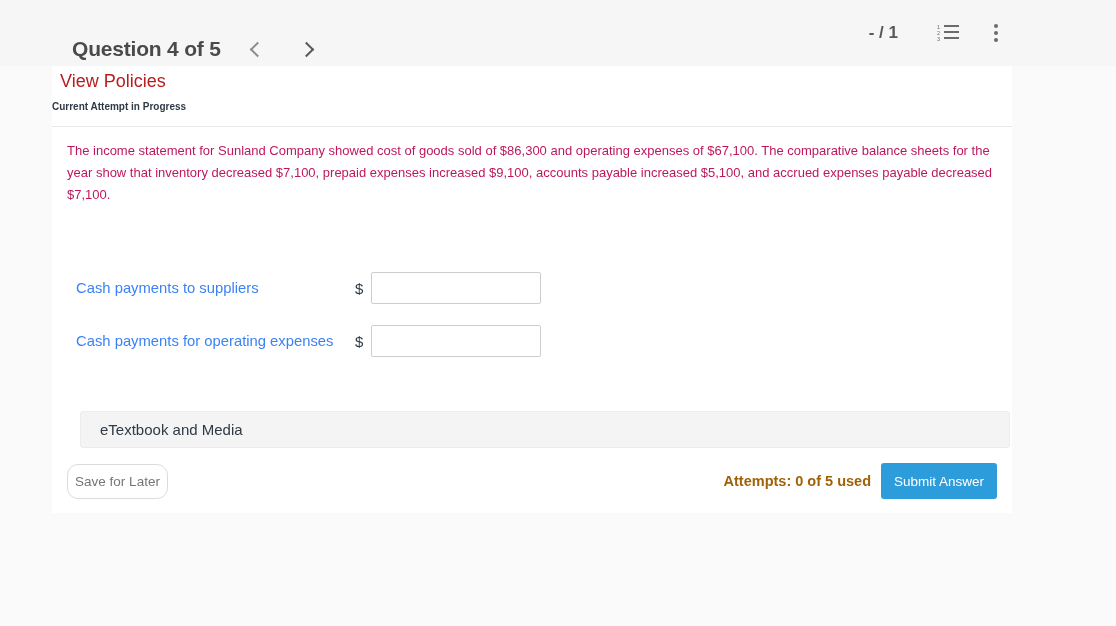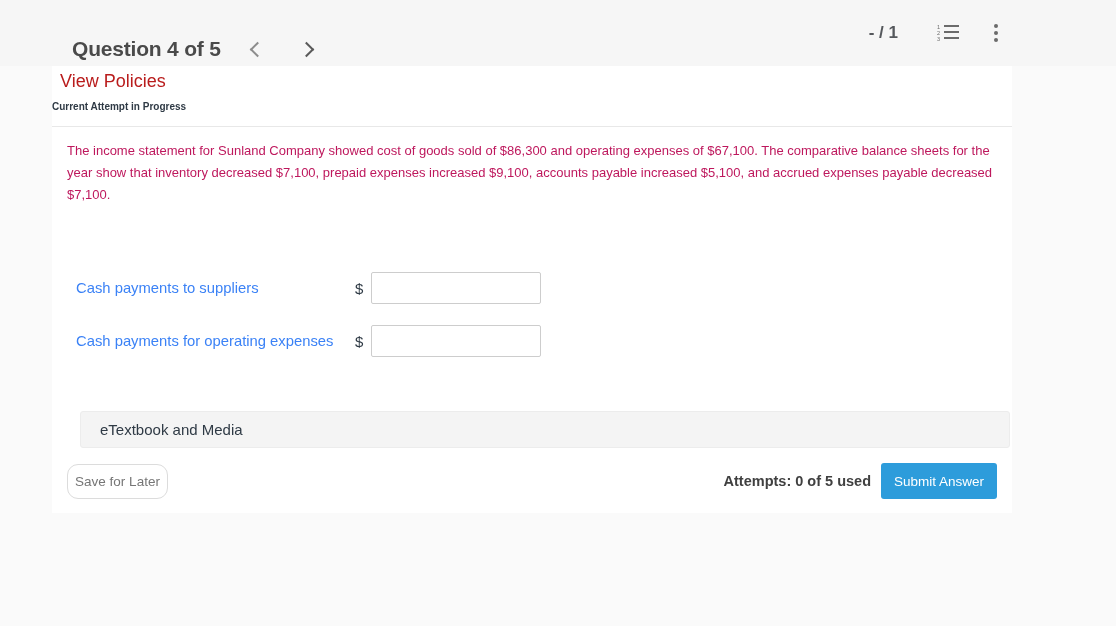--- a/index.html
+++ b/index.html
@@ -283,21 +283,21 @@
     font-family: "Liberation Sans", sans-serif;
     font-size: 13.5px;
     color: #767676;
     cursor: pointer;
     padding: 0;
   }
   .footer-spacer { flex: 1; }
   .attempts-text {
     font-size: 14.5px;
     font-weight: bold;
-    color: #404040;
+    color: #a16207;
     margin-right: 10px;
     white-space: nowrap;
   }
   .submit-btn {
     width: 116px;
     height: 36px;
     background: #2d9cdb;
     border: none;
     border-radius: 3px;
     font-family: "Liberation Sans", sans-serif;

